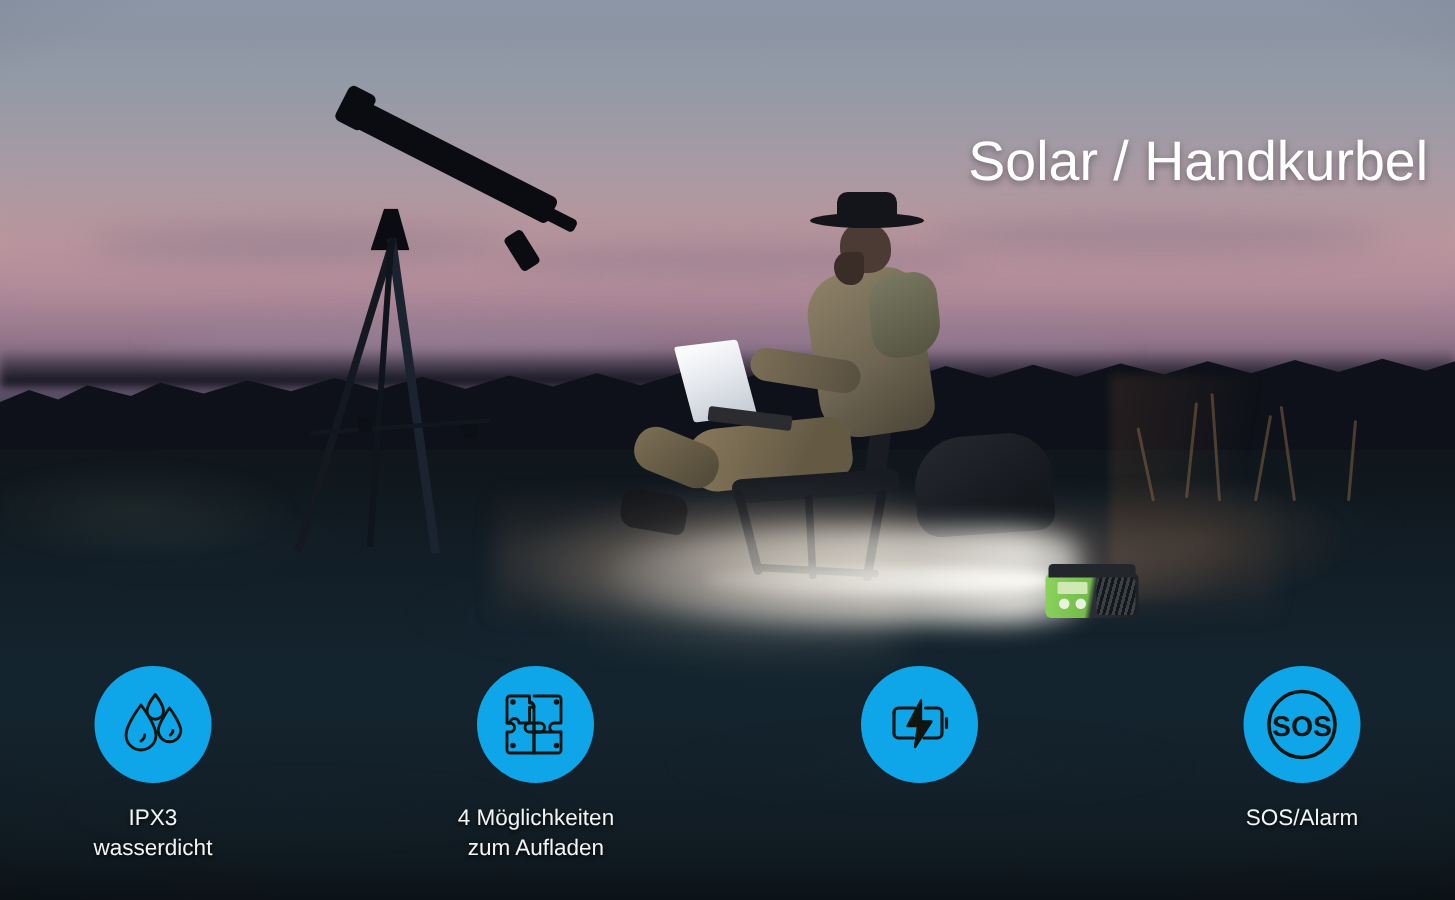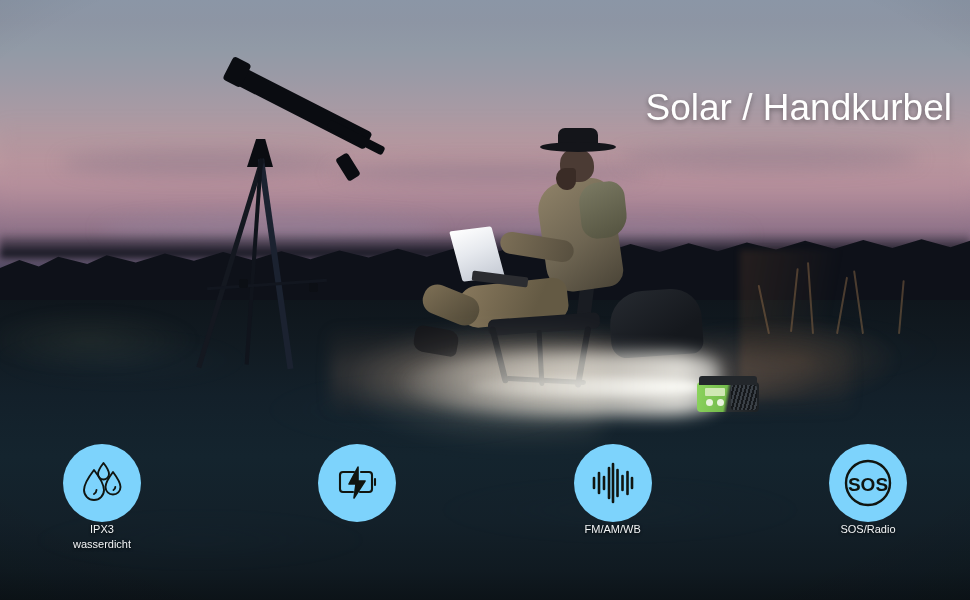--- a/index.html
+++ b/index.html
@@ -386,30 +386,30 @@
   }
   .feature {
     width: 148px;
     display: flex;
     flex-direction: column;
     align-items: center;
   }
   .icon-circle {
     width: 78px; height: 78px;
     border-radius: 50%;
-    background: #7dd3fc;
+    background: #0ea5e9;
     display: flex;
     align-items: center;
     justify-content: center;
   }
   .icon-circle svg { display: block; }
   .feature-label {
-    margin-top: 0;
+    margin-top: 14px;
     color: #f2f4f5;
-    font-size: 11px;
+    font-size: 15px;
     line-height: 1.32;
     text-align: center;
     text-shadow: 0 1px 3px rgba(0,0,0,0.75);
     white-space: pre-line;
   }
 
   
   .vignette {
     position: absolute; left:0; top:0; width:970px; height:600px;
     pointer-events: none;
@@ -507,61 +507,65 @@
             <path d="M26.5 5 C26.5 5, 21 12, 21 16 a5.5 5.5 0 0 0 11 0 C32 12, 26.5 5, 26.5 5 Z"></path>
             <path d="M36 14 C36 14, 28.5 24, 28.5 29 a7.5 7.5 0 0 0 15 0 C43.5 24, 36 14, 36 14 Z"></path>
             <path d="M36.5 32 a3.6 3.6 0 0 0 1.8 -3"></path>
           </svg>
         </span>
       </div>
       <div class="feature-label">IPX3
 wasserdicht</div>
     </div>
 
+    <div class="feature">
+      <div class="icon-circle">
+        <span>
+          <svg width="48" height="48" viewBox="0 0 48 48" fill="none" stroke="#101510" stroke-width="1.9" stroke-linecap="round" stroke-linejoin="round">
+
+            <path d="M5 7 a2 2 0 0 1 2-2 h13 v4.5 a3 3 0 0 1 3 3 v0 h-3 V23 H13 v0 a3 3 0 0 0 -3-3 a3 3 0 0 0 -3 3 v0 H5 Z"></path>
+
+            <path d="M23 5 h16 a2 2 0 0 1 2 2 v16 h-4.5 a3 3 0 0 0 -3 3 a3 3 0 0 0 3 3 H41 v0 h-18 V12.5 a3 3 0 0 0 -3 -3.5"></path>
+
+            <path d="M5 23 h2 a3 3 0 0 1 3 3 a3 3 0 0 1 -3 3 H5 v12 a2 2 0 0 0 2 2 h16 V29 h-3 a3 3 0 0 1 -3-3 a3 3 0 0 1 3-3 h3"></path>
+
+            <path d="M23 29 h4 a3 3 0 0 0 3-3 a3 3 0 0 0 -3-3 h-4 v20 h16 a2 2 0 0 0 2-2 V29"></path>
+            <circle cx="9" cy="9" r="0.9" fill="#101510"></circle>
+            <circle cx="38" cy="9" r="0.9" fill="#101510"></circle>
+            <circle cx="9" cy="38" r="0.9" fill="#101510"></circle>
+            <circle cx="38" cy="38" r="0.9" fill="#101510"></circle>
+          </svg>
+        </span>
+      </div>
+      <div class="feature-label">4 Möglichkeiten
+zum Aufladen</div>
+    </div>
 
     <div class="feature">
       <div class="icon-circle">
         <span>
           <svg width="50" height="50" viewBox="0 0 50 50" fill="none" stroke="#101510" stroke-width="2.1" stroke-linecap="round" stroke-linejoin="round">
             <path d="M8 17 a3 3 0 0 1 3-3 h11"></path>
             <path d="M29 14 h8 a3 3 0 0 1 3 3 v14 a3 3 0 0 1 -3 3 h-9"></path>
             <path d="M21 34 h-10 a3 3 0 0 1 -3 -3 v-14"></path>
             <path d="M43 21 v6"></path>
             <path d="M26 9 L17 26 h7 l-2 14 L33 23 h-7 Z" fill="#101510" stroke="#101510" stroke-width="1.6"></path>
           </svg>
         </span>
       </div>
     </div>
 
 
-    <div class="feature">
-      <div class="icon-circle">
-        <span>
-          <svg width="50" height="50" viewBox="0 0 50 50" fill="none" stroke="#101510" stroke-linecap="round">
-            <path d="M6 20 v10" stroke-width="2.6"></path>
-            <path d="M11 15 v20" stroke-width="2.6"></path>
-            <path d="M16 19 v12" stroke-width="2.6"></path>
-            <path d="M21 10 v30" stroke-width="2.6"></path>
-            <path d="M25 6 v38" stroke-width="2.6"></path>
-            <path d="M29.5 12 v26" stroke-width="2.6"></path>
-            <path d="M34.5 18 v14" stroke-width="2.6"></path>
-            <path d="M39.5 14 v22" stroke-width="2.6"></path>
-            <path d="M44 20 v10" stroke-width="2.6"></path>
-          </svg>
-        </span>
-      </div>
-      <div class="feature-label">FM/AM/WB</div>
-    </div>
 
     <div class="feature">
       <div class="icon-circle">
         <span>
           <svg width="54" height="54" viewBox="0 0 54 54" fill="none" stroke="#101510" stroke-width="2.4">
             <circle cx="27" cy="27" r="22"></circle>
             <text x="27" y="34.5" text-anchor="middle" font-family="Liberation Sans, sans-serif" font-size="19" font-weight="bold" fill="#101510" stroke="none">SOS</text>
           </svg>
         </span>
       </div>
-      <div class="feature-label">SOS/Radio</div>
+      <div class="feature-label">SOS/Alarm</div>
     </div>
 
   </div>
 </div>
 
 </body></html>

